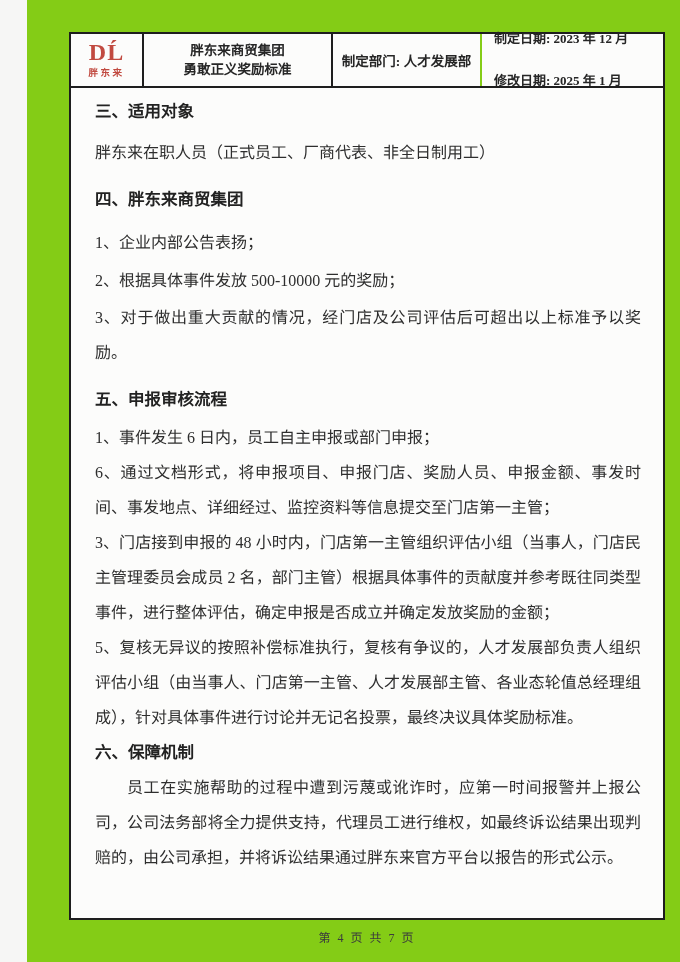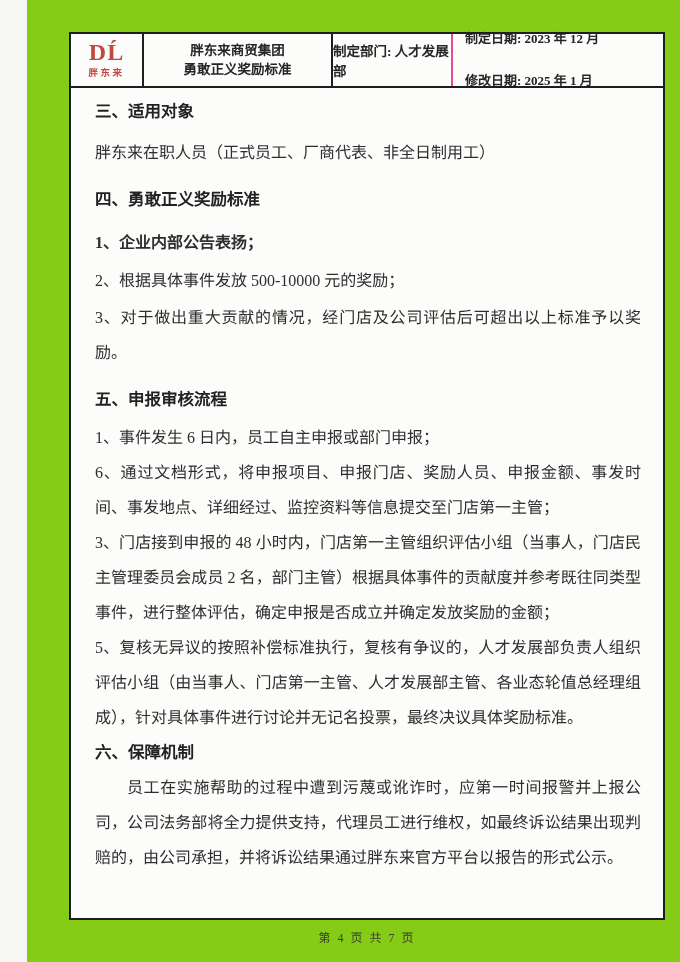--- a/index.html
+++ b/index.html
@@ -34,21 +34,21 @@
     border-bottom: 2px solid #1e1e1e;
   }
   .hdr-cell {
     display: flex;
     flex-direction: column;
     justify-content: center;
     align-items: center;
   }
   .cell-logo   { width: 73px;  border-right: 2px solid #1e1e1e; }
   .cell-title  { width: 189px; border-right: 2px solid #1e1e1e; }
-  .cell-dept   { width: 120px; border-right: 2px solid #ec4899; justify-content: center; }
+  .cell-dept   { width: 149px; border-right: 2px solid #84cc16; justify-content: center; }
   .cell-dates  { flex: 1; align-items: flex-start; padding-left: 12px; gap: 24px; }
   .logo-mark {
     font-family: "Liberation Serif", serif;
     font-size: 24px;
     line-height: 22px;
     font-weight: 600;
     color: #c14a40;
     letter-spacing: 1px;
   }
   .logo-name {
@@ -84,21 +84,21 @@
     color: #2e2e2e;
   }
   .sec-heading {
     font-size: 16.5px;
     font-weight: bold;
     line-height: 35px;
     color: #222;
   }
   .para { line-height: 35px; }
   .mt6  { margin-top: 6px; }
-  .mt8  { margin-top: 8px; font-weight: bold; }
+  .mt8  { margin-top: 8px; }
   .mt3  { margin-top: 3px; }
   .mt2  { margin-top: 2px; }
   .mt12 { margin-top: 12px; }
   .indent2 { text-indent: 2em; }
   
   .footer {
     position: absolute;
     left: 0;
     bottom: 16px;
     width: 100%;
@@ -130,21 +130,21 @@
         <div class="hdr-date-line">制定日期: 2023 年 12 月</div>
         <div class="hdr-date-line">修改日期: 2025 年 1 月</div>
       </div>
     </div>
 
     <div class="content">
 
       <div class="sec-heading">三、适用对象</div>
       <div class="para mt6">胖东来在职人员（正式员工、厂商代表、非全日制用工）</div>
 
-      <div class="sec-heading mt12">四、勇敢正义奖励标准</div>
+      <div class="sec-heading mt12">四、胖东来商贸集团</div>
       <div class="para mt8">1、企业内部公告表扬；</div>
       <div class="para mt3">2、根据具体事件发放 500-10000 元的奖励；</div>
       <div class="para mt2">3、对于做出重大贡献的情况，经门店及公司评估后可超出以上标准予以奖励。</div>
 
       <div class="sec-heading mt12">五、申报审核流程</div>
       <div class="para mt3">1、事件发生 6 日内，员工自主申报或部门申报；</div>
       <div class="para">6、通过文档形式，将申报项目、申报门店、奖励人员、申报金额、事发时间、事发地点、详细经过、监控资料等信息提交至门店第一主管；</div>
       <div class="para">3、门店接到申报的 48 小时内，门店第一主管组织评估小组（当事人，门店民主管理委员会成员 2 名，部门主管）根据具体事件的贡献度并参考既往同类型事件，进行整体评估，确定申报是否成立并确定发放奖励的金额；</div>
       <div class="para">5、复核无异议的按照补偿标准执行，复核有争议的，人才发展部负责人组织评估小组（由当事人、门店第一主管、人才发展部主管、各业态轮值总经理组成），针对具体事件进行讨论并无记名投票，最终决议具体奖励标准。</div>
 

